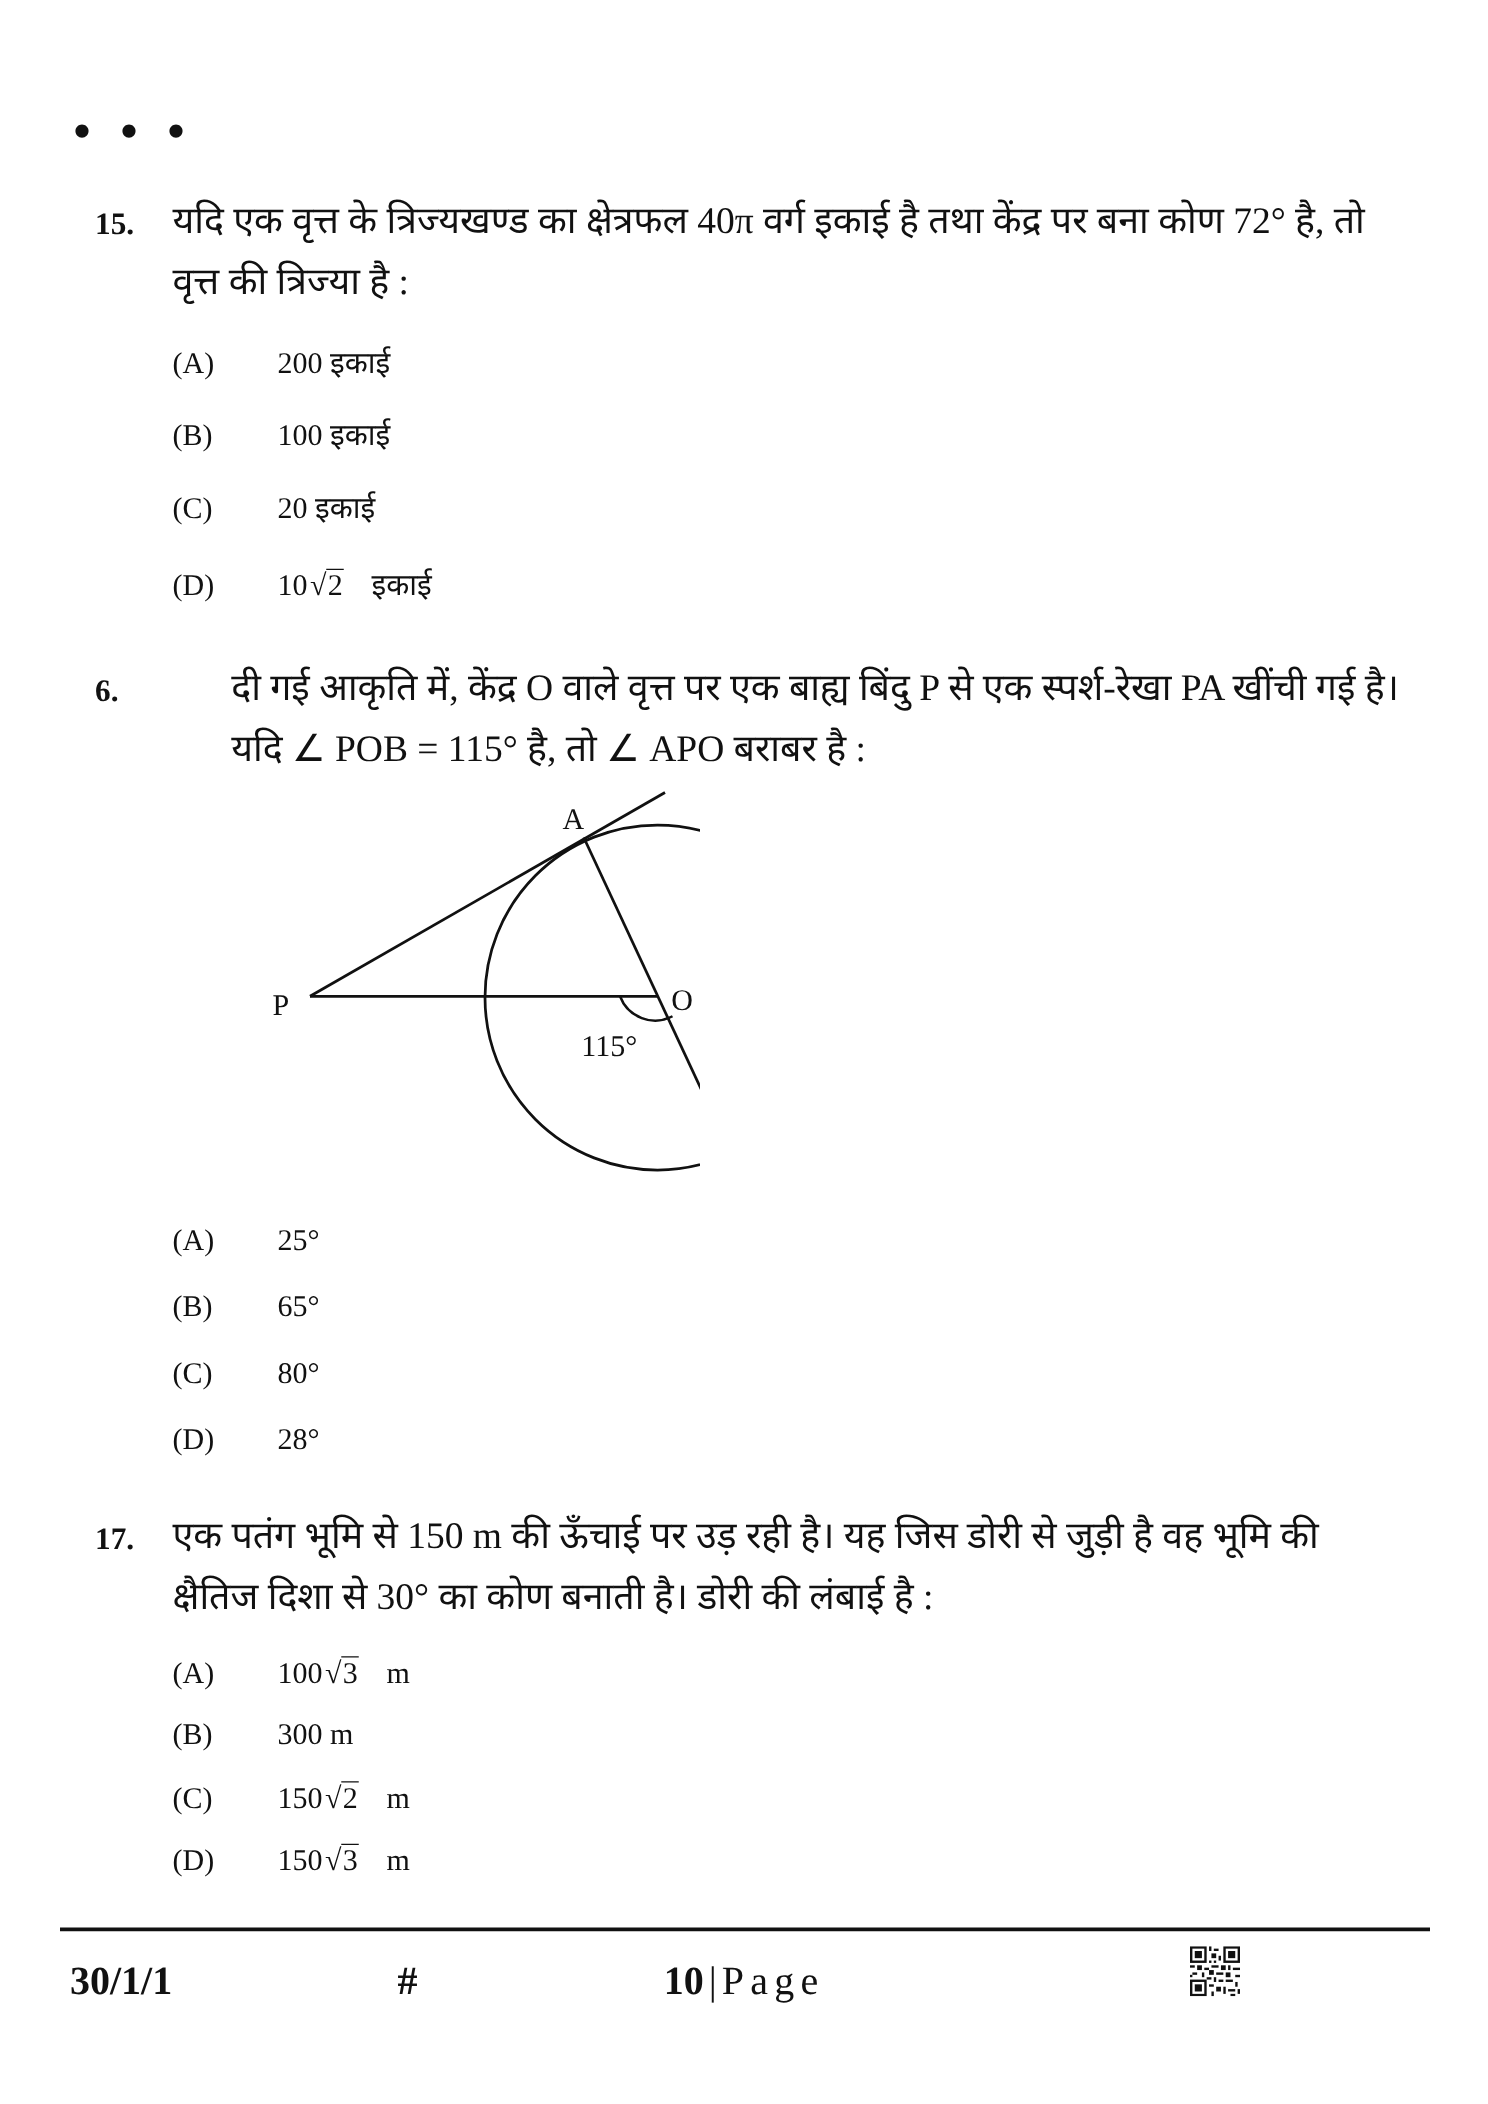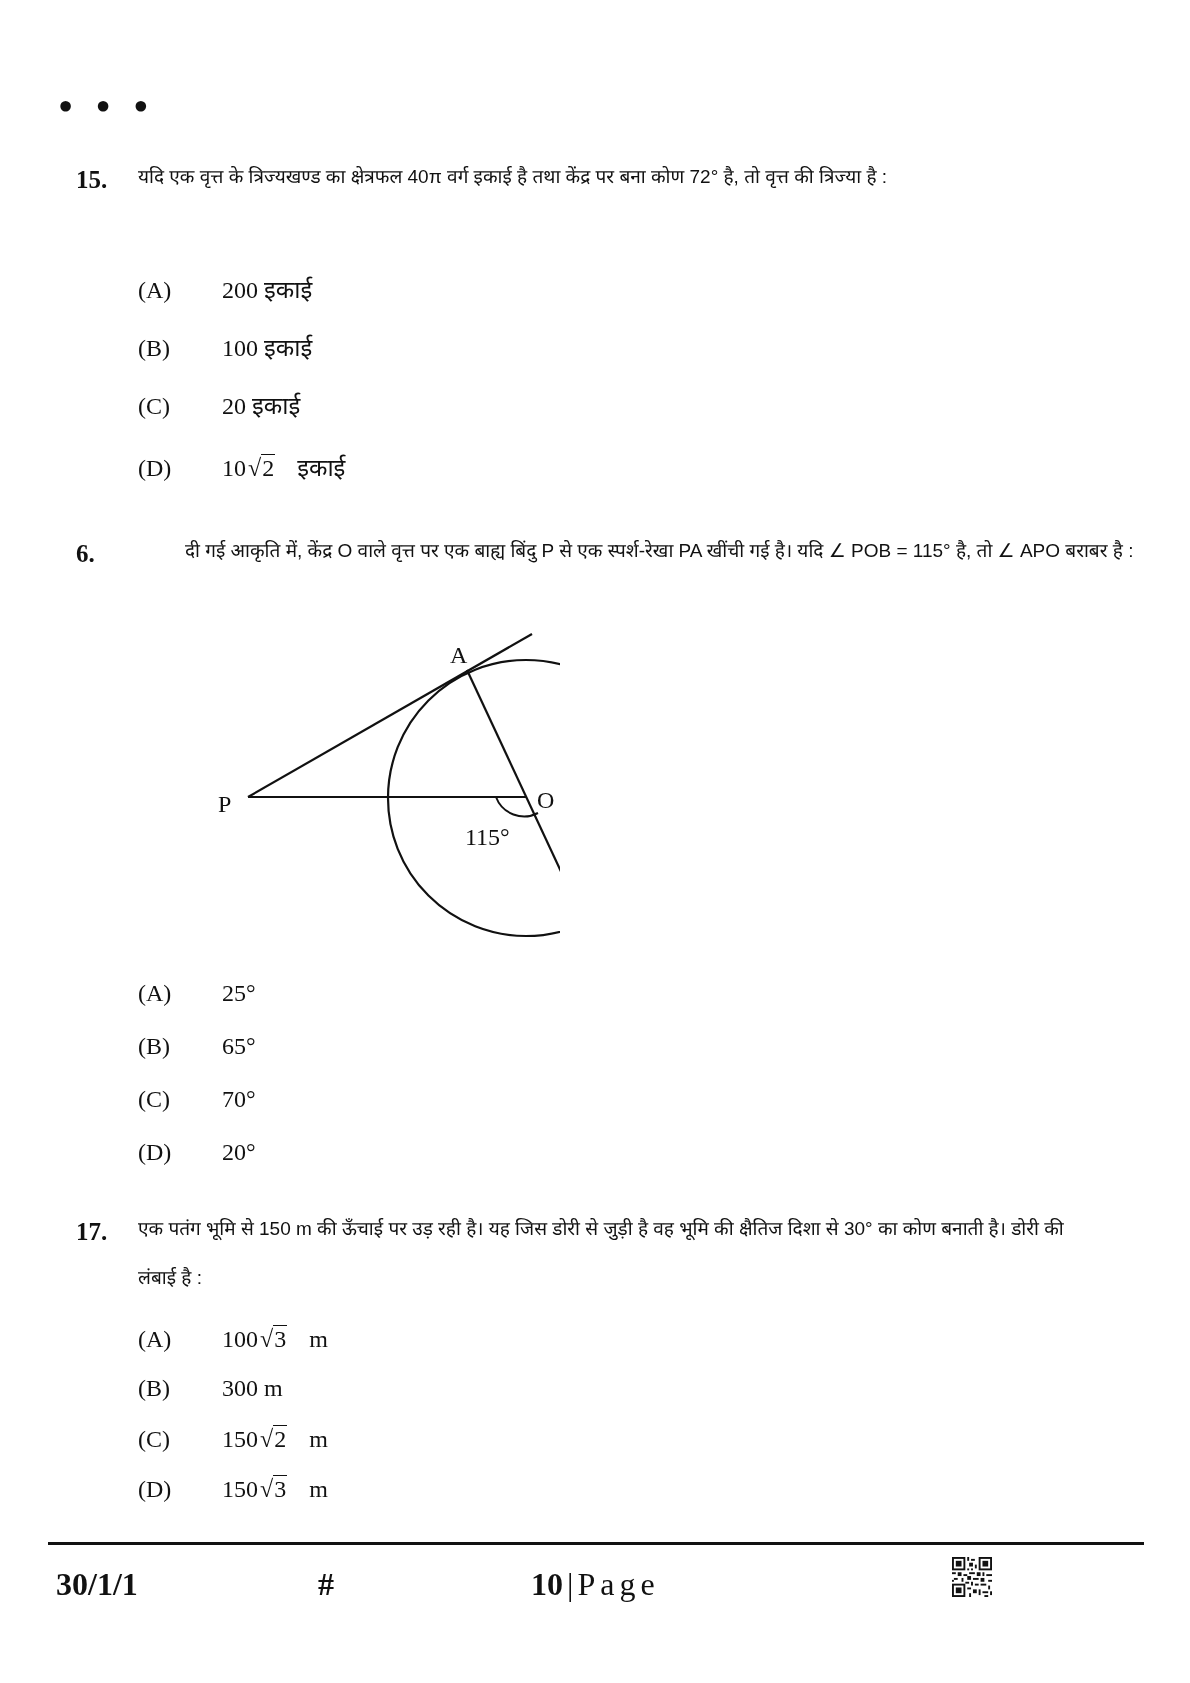--- a/index.html
+++ b/index.html
@@ -11,22 +11,22 @@
   .dots {
     position: absolute; left: 56px; top: 92px;
     font-size: 30px; letter-spacing: 4px; font-weight: bold; line-height: 1;
   }
   .qnum {
     position: absolute; left: 56px;
     font-family: "Liberation Serif", serif; font-weight: bold; font-size: 25px; margin-left: 20px;
   }
   .qtext {
     position: absolute; left: 138px; width: 960px;
-    font-family: Liberation Sans, sans-serif;
-    font-size: 19px; line-height: 49px;
+    font-family: Liberation Serif, serif;
+    font-size: 30px; line-height: 49px;
   }
   .opt {
     position: absolute; left: 138px;
     font-family: "Liberation Serif", "DejaVu Serif", serif; font-size: 24px;
     display: flex; align-items: baseline;
   }
   .opt .lbl { width: 84px; display: inline-block; }
   .opt .val { display: inline-block; }
   .sqrt { display: inline-flex; align-items: baseline; }
   .sqrt .rad { font-size: 24px; margin-left: 2px; }
@@ -100,25 +100,25 @@
 <div class="opt" style="top:980px;">
   <span class="lbl">(A)</span>
   <span class="val">25°</span>
 </div>
 <div class="opt" style="top:1033px;">
   <span class="lbl">(B)</span>
   <span class="val">65°</span>
 </div>
 <div class="opt" style="top:1086px;">
   <span class="lbl">(C)</span>
-  <span class="val">70°</span>
+  <span class="val">80°</span>
 </div>
 <div class="opt" style="top:1139px;">
   <span class="lbl">(D)</span>
-  <span class="val">20°</span>
+  <span class="val">28°</span>
 </div>
 
 <div class="qnum" style="top:1218px;">17.</div>
 <div class="qtext" style="top:1204px;">एक पतंग भूमि से 150 m की ऊँचाई पर उड़ रही है। यह जिस डोरी से जुड़ी है वह भूमि की क्षैतिज दिशा से 30° का कोण बनाती है। डोरी की लंबाई है :</div>
 
 <div class="opt" style="top:1325px;">
   <span class="lbl">(A)</span>
   <span class="val">
     <span>100</span><span class="sqrt">
         <span class="rad">√</span>

